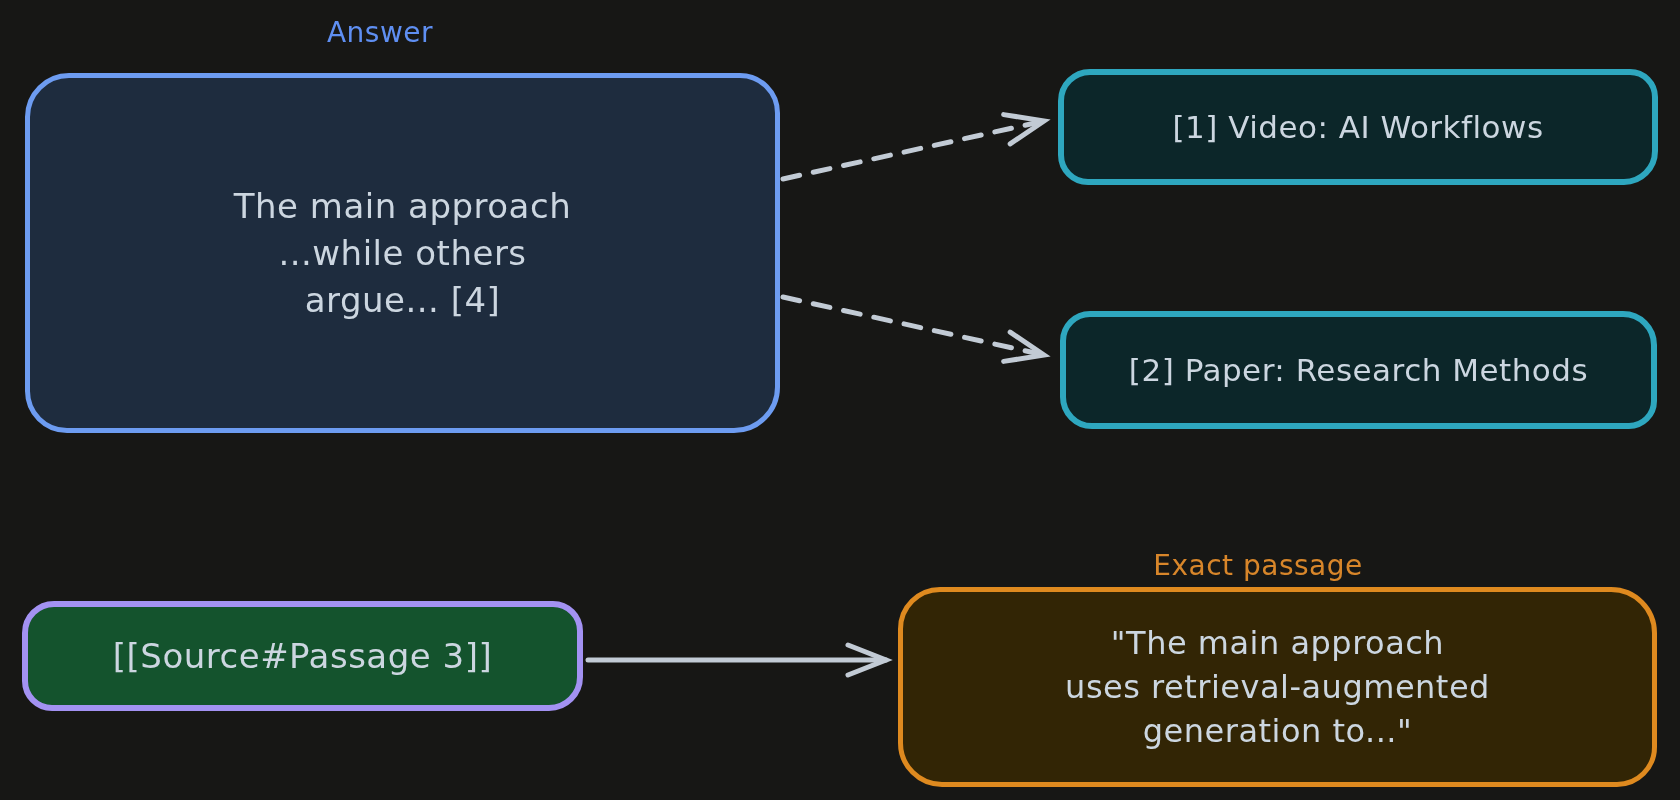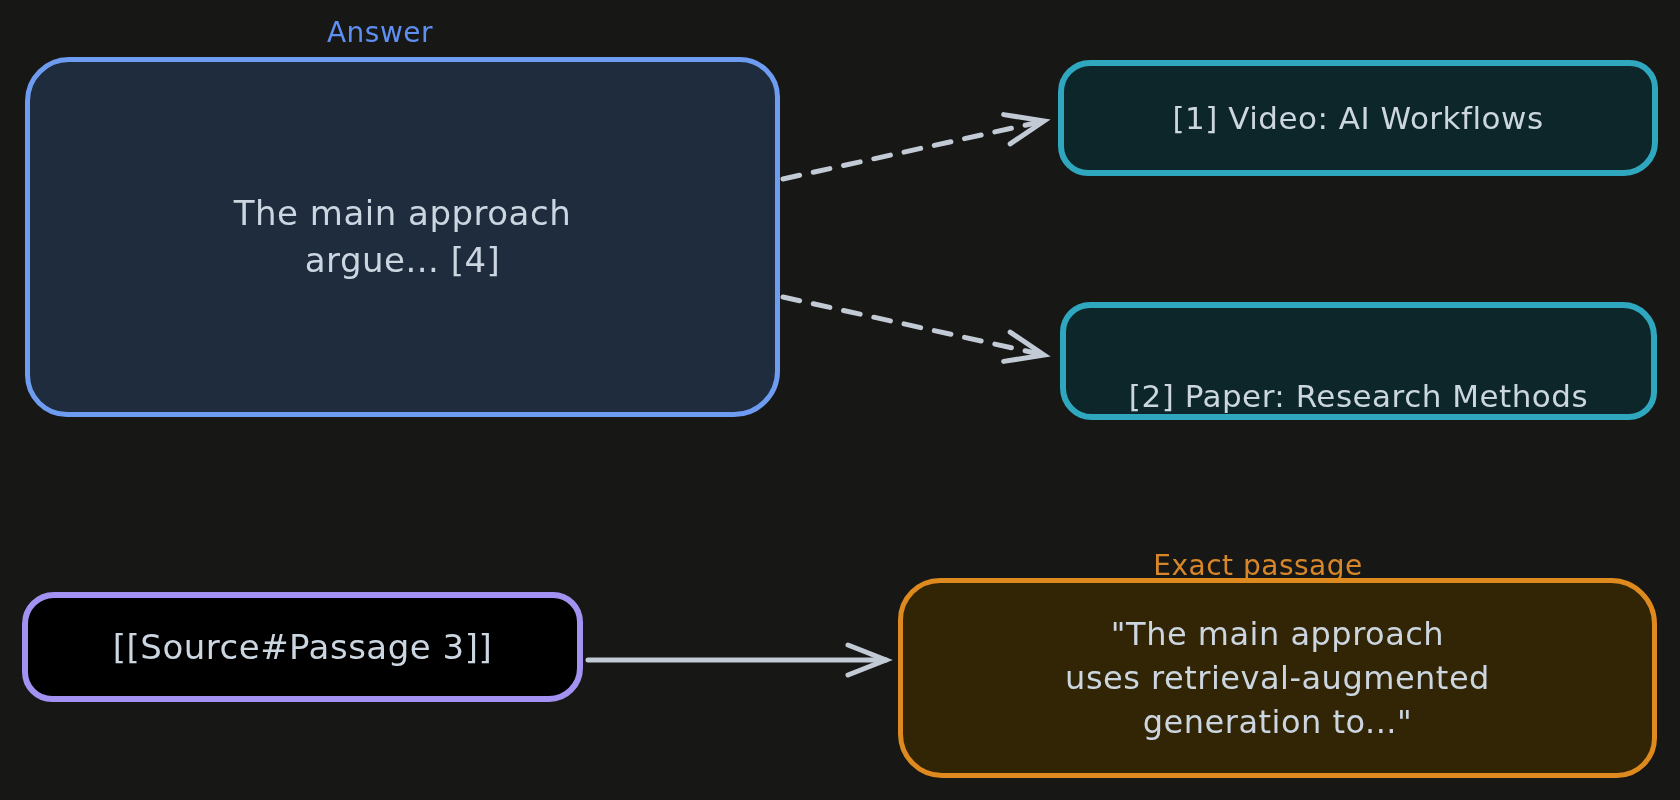--- a/index.html
+++ b/index.html
@@ -13,42 +13,43 @@
   }
   .node{
     position:absolute;
     box-sizing:border-box;
     display:flex;
     flex-direction:column;
     align-items:center;
     justify-content:center;
     text-align:center;
     letter-spacing:.5px;
+    margin-top:9px;
   }
   
   .answer-box{
-    left:25px;top:57px;width:755px;height:360px;
+    left:25px;top:64px;width:755px;height:360px;
     background:#1e2c3e;
     border:5px solid #6d9cf1;
     border-radius:44px 40px 46px 42px;
     font-size:34px;line-height:47px;
   }
   .answer-title{
     position:absolute;left:25px;top:16px;width:710px;
     text-align:center;
     color:#5f8ff2;font-size:28px;letter-spacing:.5px;
   }
   
   .cite-box{
     background:#0c2629;
     border:6px solid #2ea7bf;
     font-size:31px;
   }
   .cite-box.one{left:1058px;top:60px;width:600px;height:116px;border-radius:32px 28px 34px 30px;}
-  .cite-box.two{left:1060px;top:302px;width:597px;height:118px;border-radius:30px 34px 28px 32px;justify-content:flex-end;}
+  .cite-box.two{left:1060px;top:302px;width:597px;height:118px;border-radius:30px 34px 28px 32px;}
   
   .deeplink-caption{
     position:absolute;left:20px;top:466px;
     color:#a9b3bf;font-size:29px;letter-spacing:.5px;
   }
   .deeplink-box{
     left:22px;top:592px;width:561px;height:110px;
     background:#242438;
     border:6px solid #a392f2;
     border-radius:32px 30px 34px 30px;
@@ -77,33 +78,34 @@
 </style>
 </head>
 <body>
 
 <div class="stage" style="background-color: rgb(23, 23, 21); padding-left: 48px;">
 
   <div class="answer-title" style="color: rgb(95, 143, 242);">Answer</div>
 
   <div class="node answer-box" style="border-color: rgb(109, 156, 241); background-color: rgb(30, 44, 62);">
     <div>The main approach</div>
+    <div>...while others</div>
     <div>argue... [4]</div>
   </div>
 
   <div class="node cite-box one" style="border-color: rgb(46, 167, 191); background-color: rgb(12, 38, 41);">
     <div>[1] Video: AI Workflows</div>
   </div>
 
   <div class="node cite-box two" style="border-color: rgb(46, 167, 191); background-color: rgb(12, 38, 41);">
     <div>[2] Paper: Research Methods</div>
   </div>
 
 
-  <div class="node deeplink-box" style="border-color: rgb(163, 146, 242); background-color: #000000;">
+  <div class="node deeplink-box" style="border-color: rgb(163, 146, 242); background-color: #14532d;">
     <div>[[Source#Passage 3]]</div>
   </div>
 
   <div class="passage-title" style="color: rgb(216, 134, 42); margin-top: 8px;">Exact passage</div>
 
   <div class="node passage-box" style="border-color: rgb(223, 138, 31); background-color: rgb(50, 37, 5);">
     <div>"The main approach</div>
     <div>uses retrieval-augmented</div>
     <div>generation to..."</div>
   </div>

